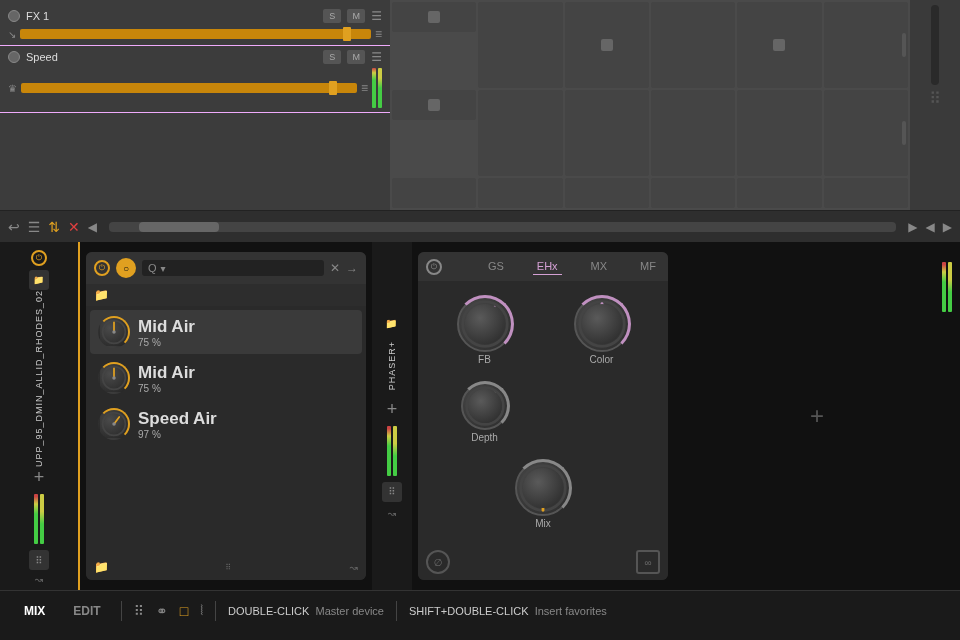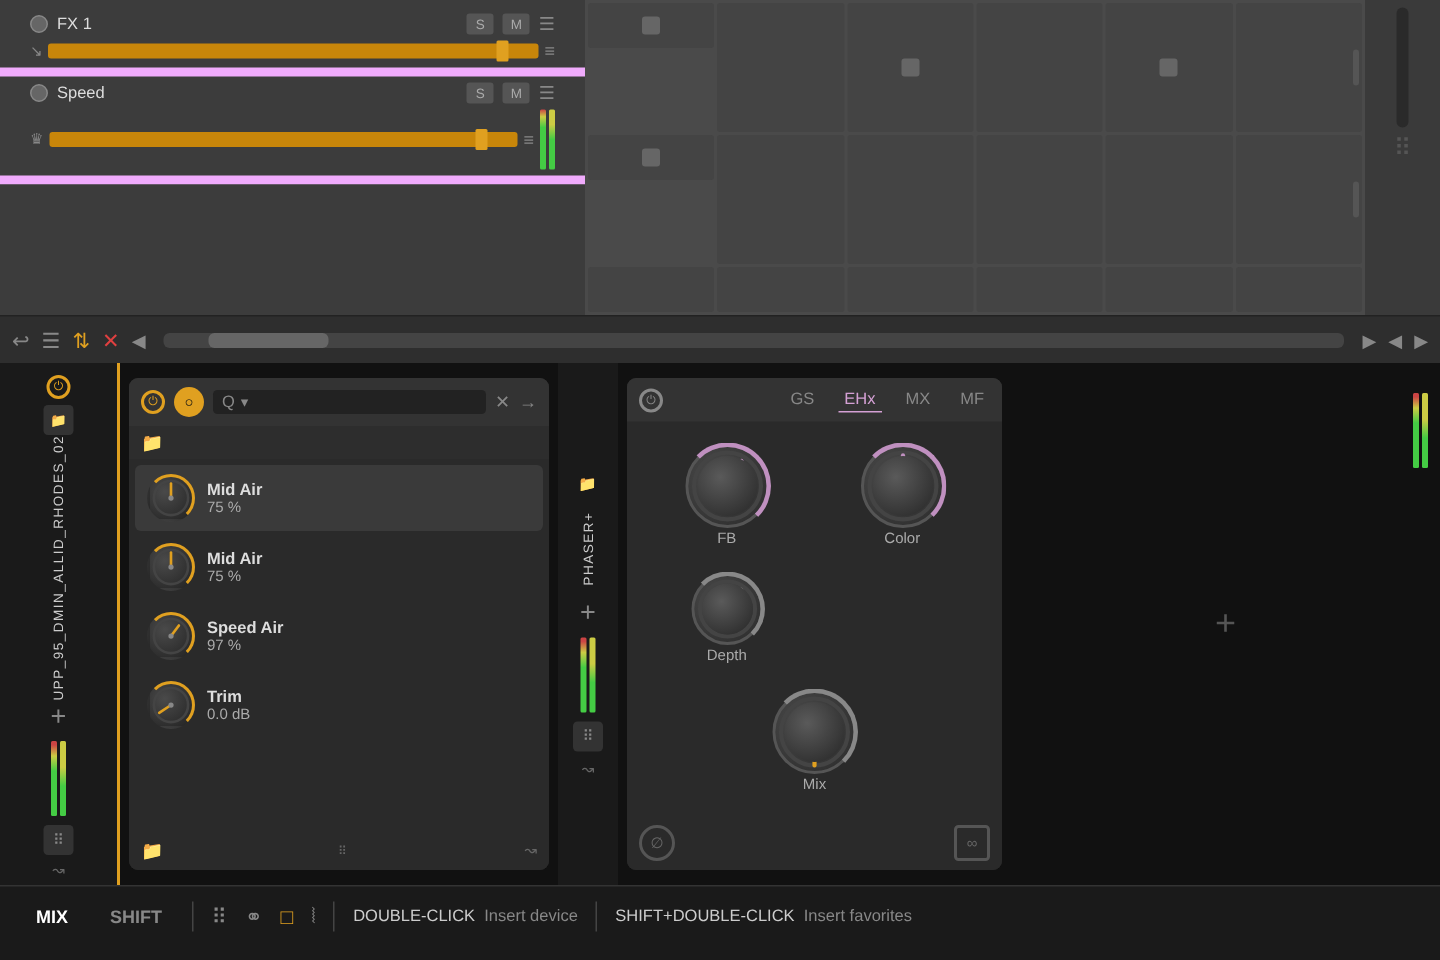--- a/index.html
+++ b/index.html
@@ -18,22 +18,22 @@
       background: #3a3a3a;
       height: 210px;
       display: flex;
     }
     .mixer-tracks {
       width: 390px;
       background: #3c3c3c;
       padding: 5px 0;
     }
     .track-row {
-      padding: 4px 20px;
-      border-bottom: 6px solid #f0abfc;
+      padding: 4px 8px;
+      border-bottom: 1px solid #f0abfc;
     }
     .track-header {
       display: flex;
       align-items: center;
       gap: 6px;
       margin-bottom: 4px;
     }
     .track-name {
       color: #ddd;
       font-size: 11px;
@@ -314,21 +314,21 @@
       content: '';
       position: absolute;
       width: 100%;
       height: 100%;
       border-radius: 50%;
       border: 2px solid transparent;
       border-top-color: #e0a020;
       border-right-color: #e0a020;
     }
     .preset-info { flex: 1; }
-    .preset-name { color: #ddd; font-size: 11px; font-weight: bold; }
+    .preset-name { color: #ddd; font-size: 17px; font-weight: bold; }
     .preset-value { color: #aaa; font-size: 10px; }
 
     .plugin-footer {
       background: #2a2a2a;
       padding: 6px 8px;
       display: flex;
       align-items: center;
       justify-content: space-between;
     }
     .footer-icon { color: #666; font-size: 12px; }
@@ -365,21 +365,21 @@
     }
     .phaser-header {
       background: #333;
       padding: 6px 8px;
       display: flex;
       align-items: center;
       gap: 6px;
     }
     .phaser-tabs {
       display: flex;
-      gap: 12px;
+      gap: 25px;
       flex: 1;
       justify-content: flex-end;
     }
     .phaser-tab {
       color: #888;
       font-size: 11px;
       padding: 2px 4px;
       cursor: pointer;
     }
     .phaser-tab.active { color: #d4a0d4; border-bottom: 1px solid #d4a0d4; }
@@ -721,33 +721,20 @@
             <path d="M 16 16 L 22 8" stroke="#e0a020" stroke-width="2" stroke-linecap="round"></path>
             <circle cx="16" cy="16" r="2" fill="#888"></circle>
           </svg>
         </div>
         <div class="preset-info">
           <div class="preset-name">Speed Air</div>
           <div class="preset-value">97 %</div>
         </div>
       </div>
 
-      <div class="preset-item">
-        <div class="knob-small">
-          <svg class="knob-svg" viewBox="0 0 32 32">
-            <circle cx="16" cy="16" r="13" fill="none" stroke="#444" stroke-width="2"></circle>
-            <path d="M 16 16 L 7 22" stroke="#e0a020" stroke-width="2" stroke-linecap="round"></path>
-            <circle cx="16" cy="16" r="2" fill="#888"></circle>
-          </svg>
-        </div>
-        <div class="preset-info">
-          <div class="preset-name">Trim</div>
-          <div class="preset-value">0.0 dB</div>
-        </div>
-      </div>
     </div>
 
     <div class="plugin-footer">
       <span class="footer-icon">📁</span>
       <span class="footer-dots">⠿</span>
       <span class="footer-arrow">↝</span>
     </div>
   </div>
 
   <div class="middle-strip">
@@ -838,29 +825,29 @@
     <div style="position:absolute;right:8px;top:20px;display:flex;gap:2px;">
       <div class="vu-bar" style="height:50px;background:linear-gradient(to top,#4c4 60%,#cc4 80%,#c44 95%);"></div>
       <div class="vu-bar" style="height:50px;background:linear-gradient(to top,#4c4 40%,#cc4 65%);"></div>
     </div>
   </div>
 
 </div>
 
 <div class="bottom-bar">
   <span class="bottom-tab active">MIX</span>
-  <span class="bottom-tab">SHIFT</span>
+  <span class="bottom-tab">EDIT</span>
   <div class="bottom-divider"></div>
   <span class="bottom-icon">⠿</span>
   <span class="bottom-icon">⚭</span>
   <span class="bottom-icon orange">□</span>
   <span class="bottom-icon">⦚</span>
   <div class="bottom-divider"></div>
   <span class="bottom-hint">
     <strong>DOUBLE-CLICK</strong>
-    &nbsp;<span>Insert device</span>
+    &nbsp;<span>Master device</span>
   </span>
   <div class="bottom-divider"></div>
   <span class="bottom-hint">
     <strong>SHIFT+DOUBLE-CLICK</strong>
     &nbsp;<span>Insert favorites</span>
   </span>
 </div>
 
 </body></html>

